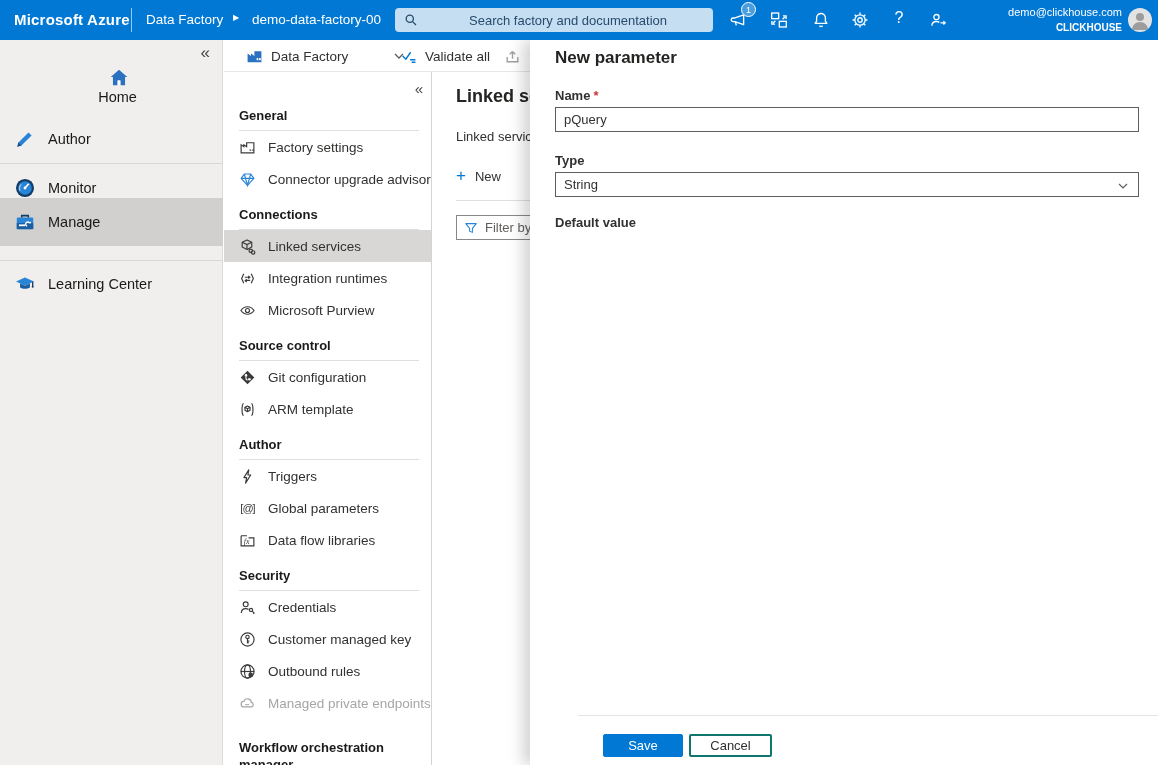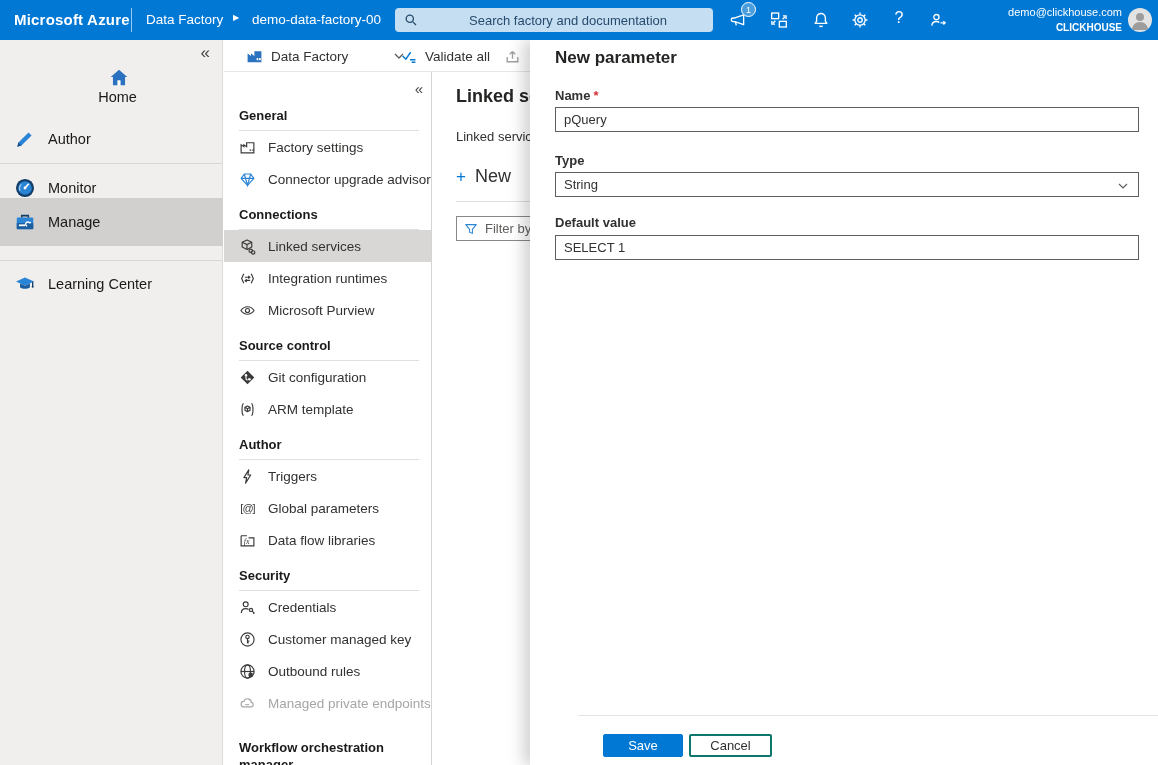--- a/index.html
+++ b/index.html
@@ -48,21 +48,21 @@
   .sb-item.selected { background:#d8d7d6; margin-left:-15px; margin-right:-12px; padding-left:15px; }
   .sb-item.disabled .slabel { color:#a6a6a6; }
   .mt36 { margin-top:36px; } .mt12 { margin-top:12px; } .mt20 { margin-top:20px; }
 
   
   .main { position:absolute; left:432px; top:72px; width:260px; height:693px; background:#fff; z-index:2; padding-left:24px; }
   .main-title { margin-top:14px; font-size:18px; font-weight:700; color:#252423; white-space:nowrap; }
   .main-desc { margin-top:22px; font-size:13px; color:#323130; white-space:nowrap; }
   .new-btn { margin-top:22px; display:flex; align-items:center; cursor:pointer; width:70px; }
   .new-btn .plus { color:#0078d4; font-size:17px; font-weight:400; }
-  .new-btn .nbl { margin-left:9px; font-size:18px; color:#323130; }
+  .new-btn .nbl { margin-left:9px; font-size:13px; color:#323130; }
   .main-hr { margin-top:14px; width:200px; height:1px; background:#e1dfdd; }
   .filterbox { margin-top:14px; width:160px; height:25px; border:1px solid #8a8886; display:flex; align-items:center; padding-left:7px; background:#fff; }
   .filterbox input { border:none; outline:none; font-size:13px; color:#605e5c; width:100px; margin-left:7px; font-family:"Liberation Sans",sans-serif; }
   .filterbox input::placeholder { color:#605e5c; opacity:1; }
 
   
   .panel { position:absolute; left:530px; top:40px; width:628px; height:725px; background:#fff; z-index:20; box-shadow:-7px 0 14px rgba(0,0,0,.18); }
   .panel-title { position:absolute; left:25px; top:8px; font-size:17px; font-weight:700; color:#252423; }
   .field-label { position:absolute; left:25px; font-size:13px; font-weight:700; color:#323130; }
   .req { color:#d13438; margin-left:3px; }
@@ -435,19 +435,18 @@
   <div class="p-select" style="top:132px;align-items:center;">
     <span>String</span>
     <span class="chev">
       <svg width="12" height="8" viewBox="0 0 12 8">
           <polyline points="2,2 6,6 10,2" fill="none" stroke="#605e5c" stroke-width="1.2"></polyline>
         </svg>
     </span>
   </div>
 
   <div class="field-label" style="top:175px;">Default value</div>
-  <input class="p-input" style="top: 195px;" value="SELECT 1">
 
   <div class="panel-footer">
     <button class="btn btn-save">Save</button>
     <button class="btn btn-cancel">Cancel</button>
   </div>
 </div>
 
 </body></html>

